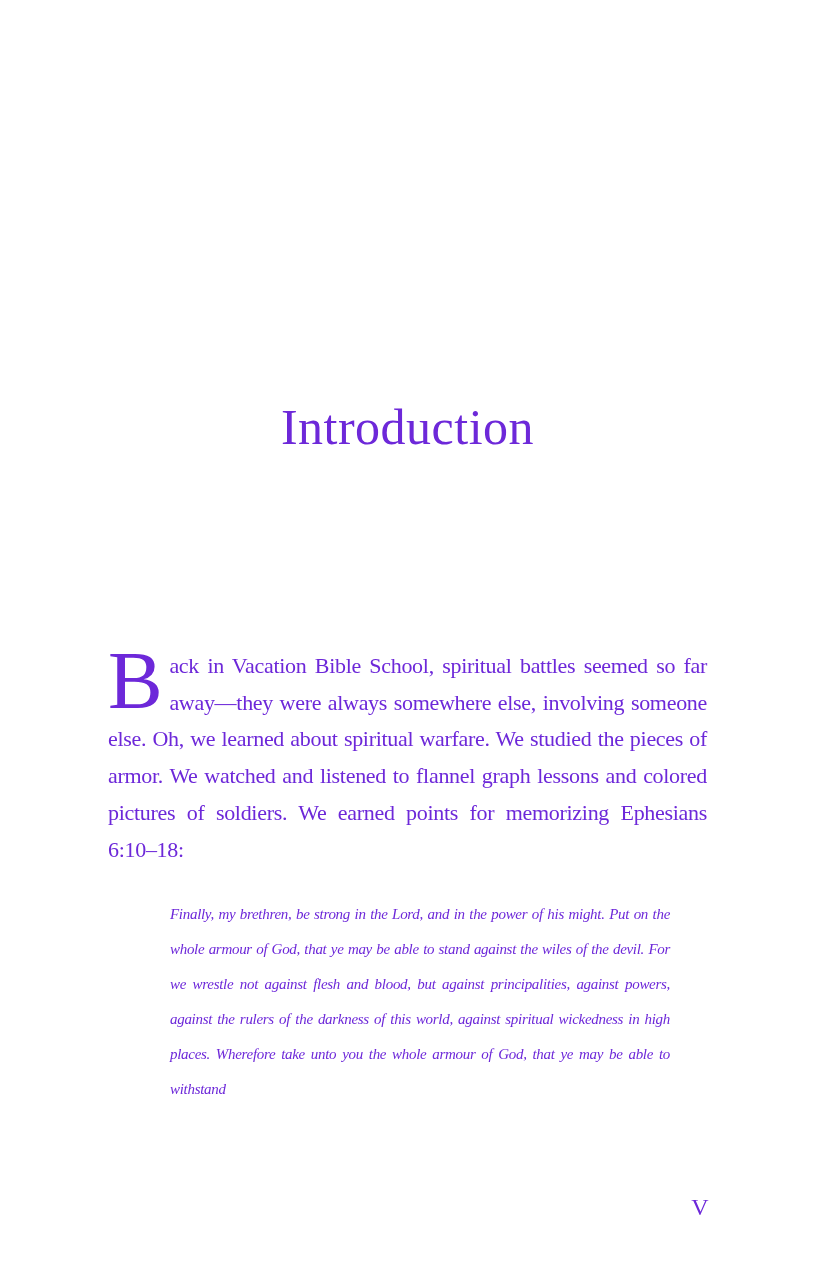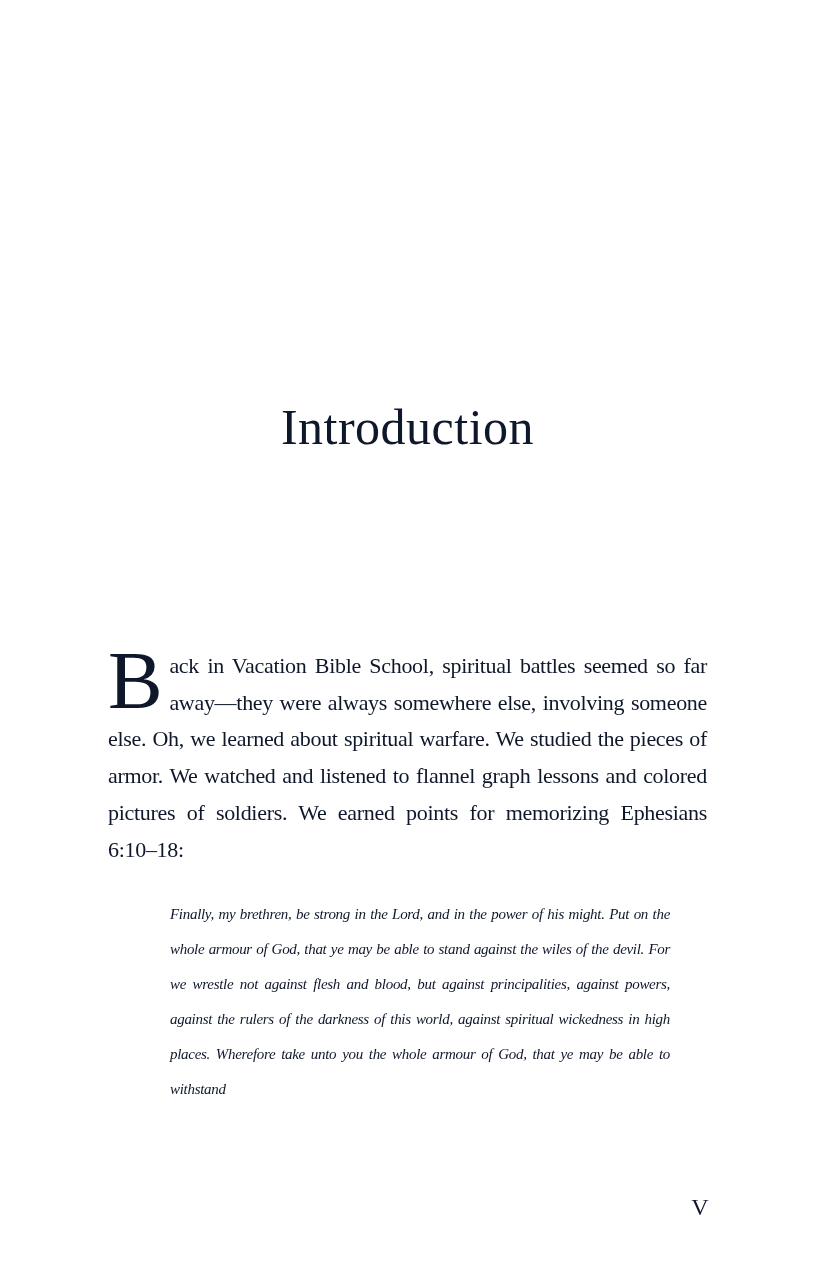--- a/index.html
+++ b/index.html
@@ -6,21 +6,21 @@
     margin: 0;
     padding: 0;
     background: #ffffff;
   }
   .page {
     position: relative;
     width: 815px;
     height: 1280px;
     background: #ffffff;
     font-family: "Liberation Serif", serif;
-    color: #0f172a;
+    color: #6d28d9;
     overflow: hidden;
   }
   .chapter-title {
     position: absolute;
     top: 402px;
     left: 0;
     width: 815px;
     margin: 0;
     text-align: center;
     font-size: 50px;

